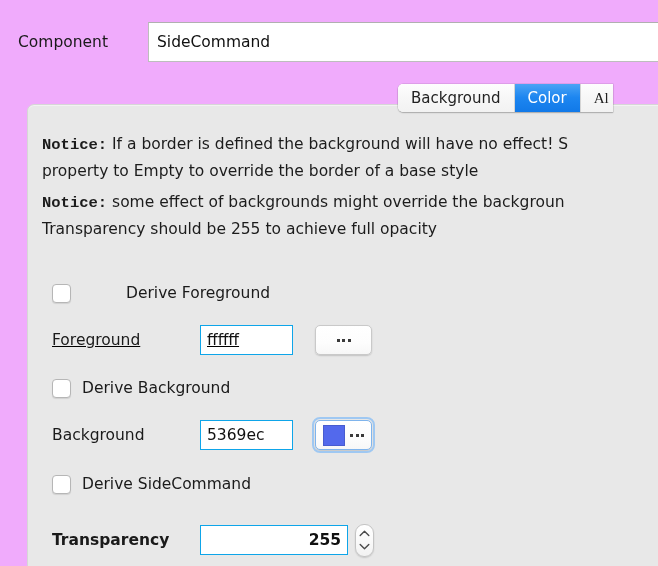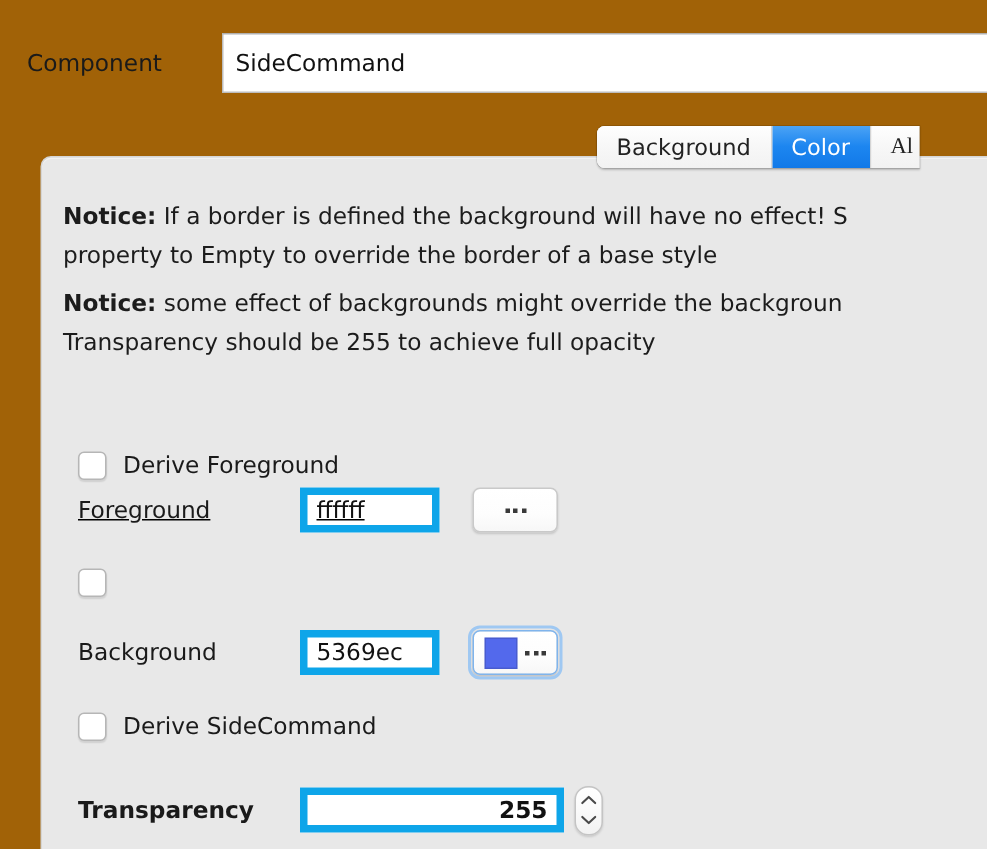--- a/index.html
+++ b/index.html
@@ -8,21 +8,21 @@
     width: 658px; height: 566px;
     overflow: hidden;
     background: #f0f0f0;
     font-family: "DejaVu Sans", "Liberation Sans", sans-serif;
     -webkit-font-smoothing: antialiased;
   }
   #root {
     position: relative;
     width: 658px;
     height: 566px;
-    background: #a16207;
+    background: #f0abfc;
   }
 
   
   .component-row {
     position: absolute;
     left: 0; top: 20px;
     width: 658px; height: 44px;
     display: flex;
     align-items: center;
   }
@@ -95,21 +95,21 @@
 
   .notice {
     position: absolute;
     left: 14px;
     width: 700px;
     font-size: 15.5px;
     line-height: 26px;
     color: #1c1c1c;
     white-space: pre;
   }
-  .notice b { font-weight: bold; }
+  .notice b { font-weight: bold; font-family: Liberation Mono, monospace; }
   #notice-1 { top: 26px; }
   #notice-2 { top: 84px; }
 
   
   .check-row {
     position: absolute;
     left: 24px;
     display: flex;
     align-items: center;
     height: 22px;
@@ -138,29 +138,29 @@
   }
   .field-label {
     font-size: 15.5px;
     color: #1a1a1a;
     width: 148px;
     white-space: nowrap;
   }
   .text-input {
     width: 93px; height: 30px;
     background: #ffffff;
-    border: 5px solid #0ea5e9;
+    border: 1px solid #0ea5e9;
     display: flex;
     align-items: center;
     padding: 0 6px;
     font-size: 15.5px;
     color: #111;
   }
   .text-input.right { justify-content: flex-end; }
-  .text-input.wide { width: 176px; }
+  .text-input.wide { width: 148px; }
 
   
   .chooser {
     margin-left: 22px;
     width: 57px; height: 30px;
     background: linear-gradient(to bottom,#ffffff 0%,#fdfdfd 60%,#f7f7f7 100%);
     border: 1px solid #c9c9c9;
     border-radius: 5px;
     box-shadow: 0 1px 1.5px rgba(0,0,0,0.16);
     display: flex;
@@ -223,39 +223,40 @@
   </div>
 
   <div class="panel">
 
     <div class="notice" id="notice-1"><b>Notice:</b><span> If a border is defined the background will have no effect! S</span>
 <span>property to Empty to override the border of a base style</span></div>
 
     <div class="notice" id="notice-2"><b>Notice:</b><span> some effect of backgrounds might override the backgroun</span>
 <span>Transparency should be 255 to achieve full opacity</span></div>
 
-    <div class="check-row" style="top:194px;">
+    <div class="check-row" style="top:177px;gap:44px;">
       <span class="checkbox"></span>
       <span class="check-label">Derive Foreground</span>
     </div>
 
     <div class="field-row" style="top:219px;text-decoration:underline;">
       <span class="field-label">Foreground</span>
       <span class="text-input">ffffff</span>
       <span class="chooser">
         <span class="ellipsis">
             <i></i>
             <i></i>
             <i></i>
           </span>
       </span>
     </div>
 
     <div class="check-row" style="top:272px;">
       <span class="checkbox"></span>
+      <span class="check-label">Derive Background</span>
     </div>
 
     <div class="field-row" style="top:314px;">
       <span class="field-label">Background</span>
       <span class="text-input">5369ec</span>
       <span class="chooser focused">
         <span class="swatch" id="bg-swatch" style="background: rgb(83, 105, 236);"></span>
         <span class="ellipsis">
             <i></i>
             <i></i>

